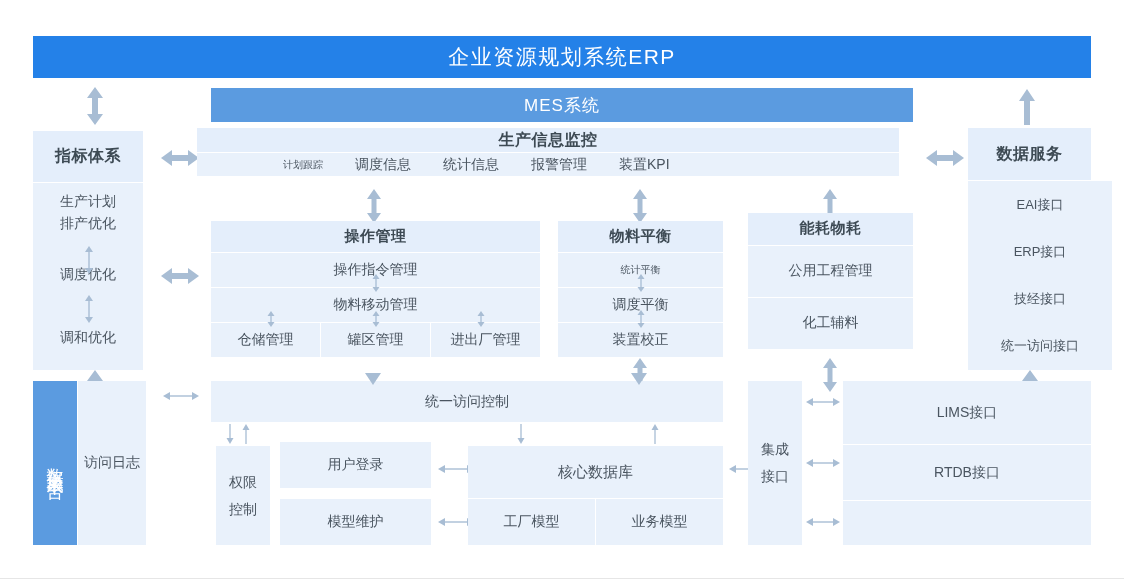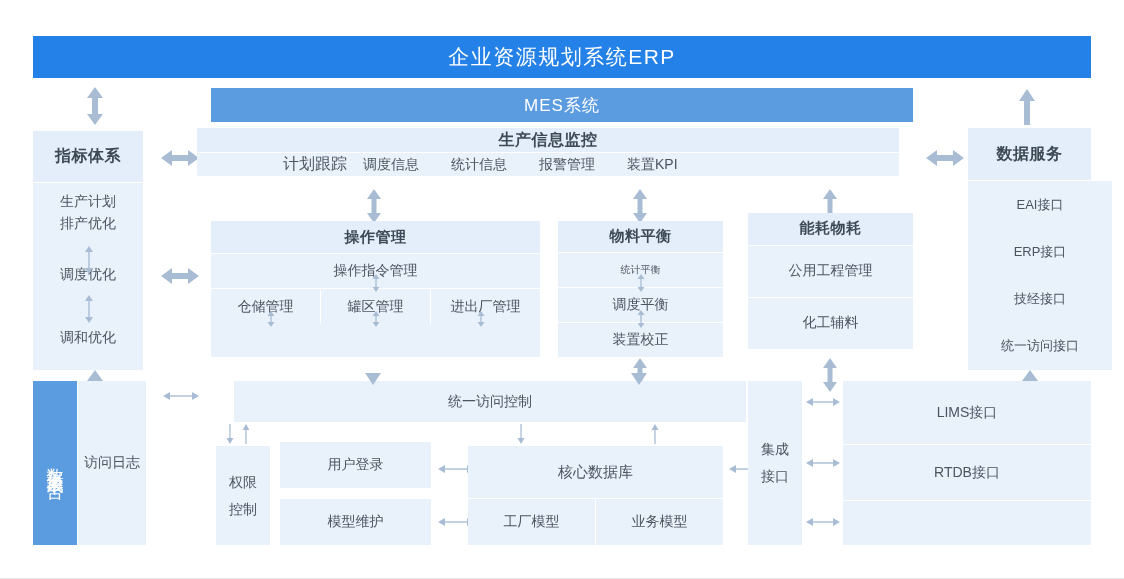--- a/index.html
+++ b/index.html
@@ -167,21 +167,21 @@
   </div>
   <div class="arw" style="left:160px; top:265px;">
     <svg width="40" height="22" viewBox="0 0 40 22">
       <path d="M1 11 L12 3 L12 8 L28 8 L28 3 L39 11 L28 19 L28 14 L12 14 L12 19 Z" fill="#a8bdd4"></path>
     </svg>
   </div>
 
   <div class="abs panel" style="left:197px; top:128px; width:702px; height:48px;">
     <div class="hdr" style="height:32px; font-size:16px;">生产信息监控</div>
     <div class="row" style="height:30px; justify-content:flex-start; padding-left:86px; border-bottom:none;">
-      <span style="font-size:16px; margin-right:16px;">计划跟踪</span>
+      <span style="font-size:10px; margin-right:32px;">计划跟踪</span>
       <span style="font-size:14px; margin-right:32px;">调度信息</span>
       <span style="font-size:14px; margin-right:32px;">统计信息</span>
       <span style="font-size:14px; margin-right:32px;">报警管理</span>
       <span style="font-size:14px;">装置KPI</span>
     </div>
   </div>
 
   <div class="arw" style="left:925px; top:147px;">
     <svg width="40" height="22" viewBox="0 0 40 22">
       <path d="M1 11 L12 3 L12 8 L28 8 L28 3 L39 11 L28 19 L28 14 L12 14 L12 19 Z" fill="#a8bdd4"></path>
@@ -200,20 +200,21 @@
   </div>
   <div class="arw" style="left:819px; top:188px;">
     <svg width="22" height="36" viewBox="0 0 22 36">
       <path d="M11 1 L18 11 L13.5 11 L13.5 25 L18 25 L11 35 L4 25 L8.5 25 L8.5 11 L4 11 Z" fill="#a8bdd4"></path>
     </svg>
   </div>
 
   <div class="abs panel" style="left:211px; top:221px; width:329px; height:136px;">
     <div class="hdr" style="height:32px; font-size:15px;">操作管理</div>
     <div class="row" style="height:34px; font-size:14px;">操作指令管理</div>
+    <div class="row" style="height:35px; font-size:14px;">物料移动管理</div>
     <div style="display:flex; height:35px; border-bottom:none;">
       <div class="cell" style="flex:1; font-size:14px; border-right:1.5px solid #ffffff;">仓储管理</div>
       <div class="cell" style="flex:1; font-size:14px; border-right:1.5px solid #ffffff;">罐区管理</div>
       <div class="cell" style="flex:1; font-size:14px;">进出厂管理</div>
     </div>
   </div>
 
   <div class="arw" style="left:371px; top:274px;">
     <svg width="10" height="18" viewBox="0 0 10 18">
       <line x1="5" y1="3" x2="5" y2="15" stroke="#a8bdd4" stroke-width="1.3"></line>
@@ -304,21 +305,21 @@
   <div class="abs cell" style="left:78px; top:381px; width:68px; height:164px; font-size:14px;">访问日志</div>
 
   <div class="arw" style="left:163px; top:390px;">
     <svg width="36" height="12" viewBox="0 0 36 12">
       <line x1="5" y1="6" x2="31" y2="6" stroke="#a8bdd4" stroke-width="1.4"></line>
       <path d="M0 6 L7 2 L7 10 Z" fill="#a8bdd4"></path>
       <path d="M36 6 L29 2 L29 10 Z" fill="#a8bdd4"></path>
     </svg>
   </div>
 
-  <div class="abs cell" style="left:211px; top:381px; width:512px; height:41px; font-size:14px;margin-left:23px;">统一访问控制</div>
+  <div class="abs cell" style="left:211px; top:381px; width:512px; height:41px; font-size:14px;">统一访问控制</div>
 
   <div class="arw" style="left:362px; top:371px;">
     <svg width="22" height="14" viewBox="0 0 22 14">
       <path d="M11 14 L3 2 L19 2 Z" fill="#a8bdd4"></path>
     </svg>
   </div>
   <div class="arw" style="left:628px; top:371px;">
     <svg width="22" height="14" viewBox="0 0 22 14">
       <path d="M11 14 L3 2 L19 2 Z" fill="#a8bdd4"></path>
     </svg>

